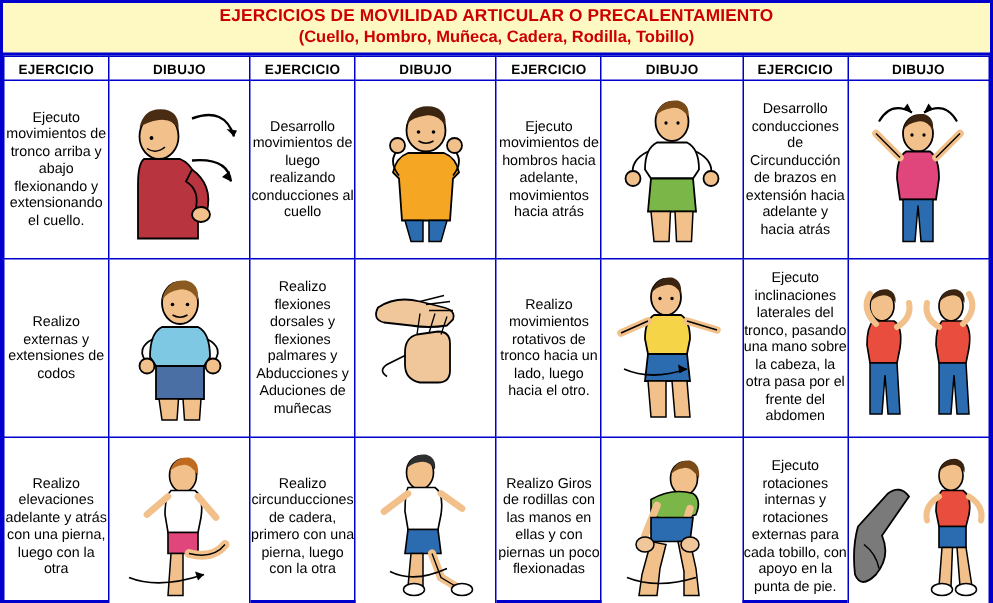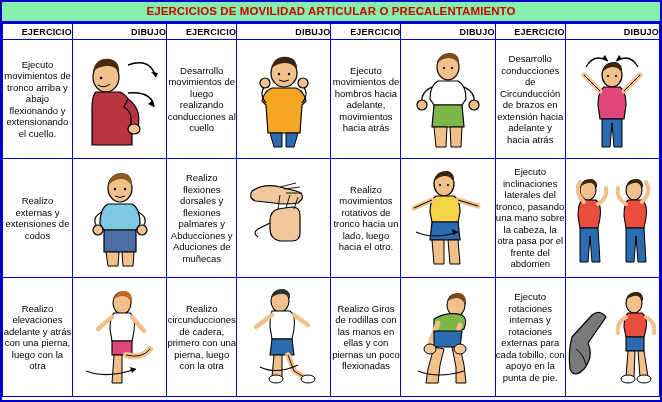--- a/index.html
+++ b/index.html
@@ -20,21 +20,21 @@
     border: 2px solid #0000cc;
     background: #ffffff;
     position: relative;
   }
   .title-bar {
     width: 100%;
     box-sizing: border-box;
     border-bottom: 2px solid #0000cc;
     text-align: center;
     padding: 2px 0 3px 0;
-    background: #86efac;
+    background: #fef9c3;
   }
   .title-line1 {
     font-size: 11.5px;
     font-weight: bold;
     color: #cc0000;
     letter-spacing: 0.1px;
     line-height: 14px;
   }
   .title-line2 {
     font-size: 11px;
@@ -49,21 +49,21 @@
   }
   table.grid td, table.grid th {
     border: 1px solid #0000cc;
     padding: 0;
     vertical-align: middle;
   }
   th.head {
     font-size: 9px;
     font-weight: bold;
     color: #000000;
-    text-align: right;
+    text-align: center;
     height: 15px;
     background: #ffffff;
     letter-spacing: 0.2px;
   }
   td.txt {
     font-size: 9.5px;
     color: #000000;
     text-align: center;
     line-height: 11.5px;
     padding: 2px 3px;
@@ -82,20 +82,21 @@
   col.c-txt { width: 10.65%; }
   col.c-pic { width: 14.35%; }
 </style>
 </head>
 <body>
 
 <div class="page">
 
   <div class="title-bar">
     <div class="title-line1">EJERCICIOS DE MOVILIDAD ARTICULAR O PRECALENTAMIENTO</div>
+    <div class="title-line2">(Cuello, Hombro, Muñeca, Cadera, Rodilla, Tobillo)</div>
   </div>
 
   <table class="grid">
     <colgroup>
       <col class="c-txt">
         <col class="c-pic">
       <col class="c-txt">
         <col class="c-pic">
       <col class="c-txt">
         <col class="c-pic">

